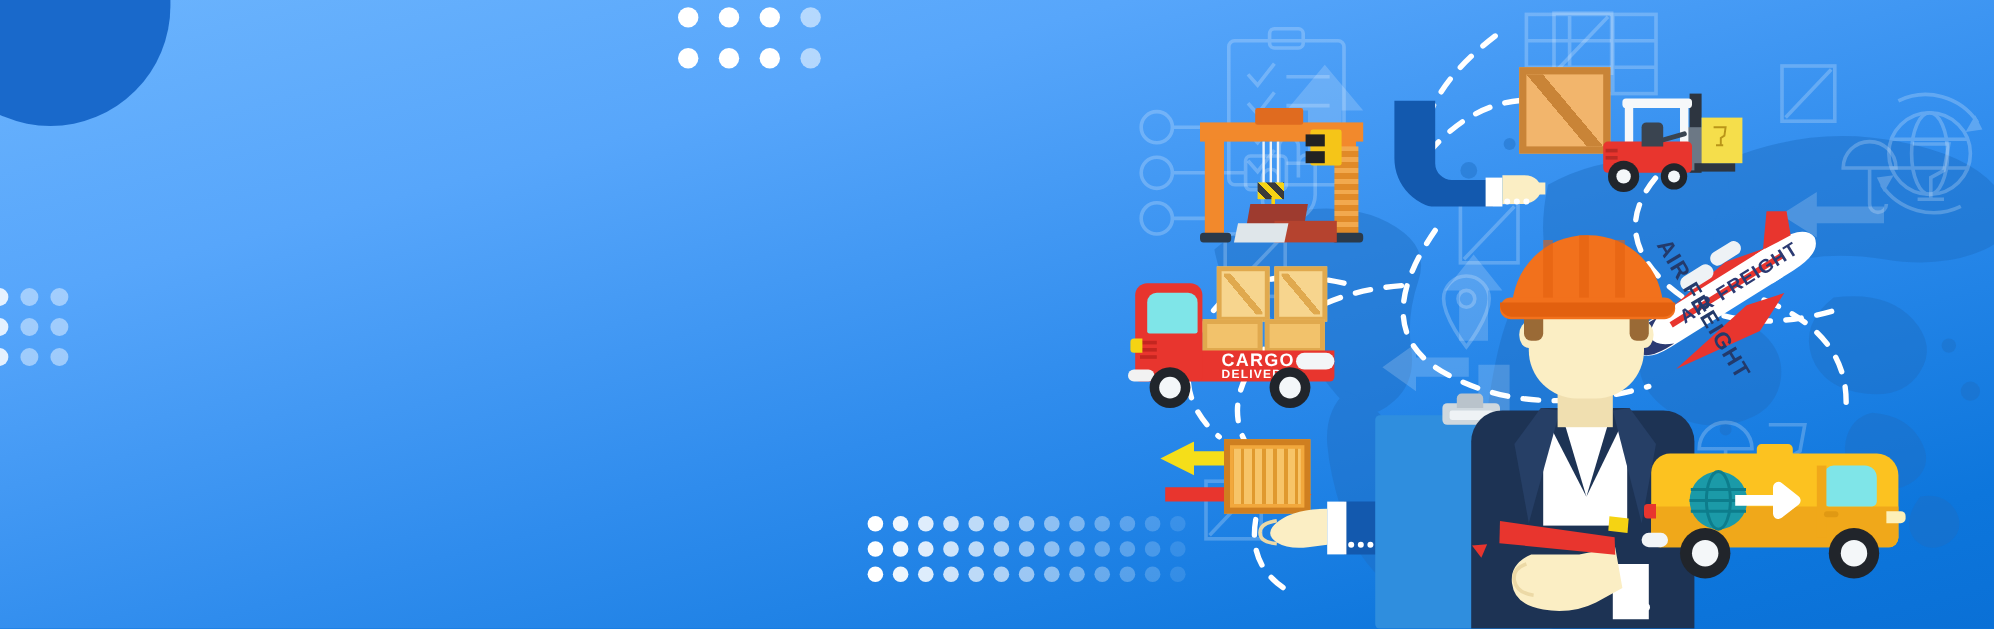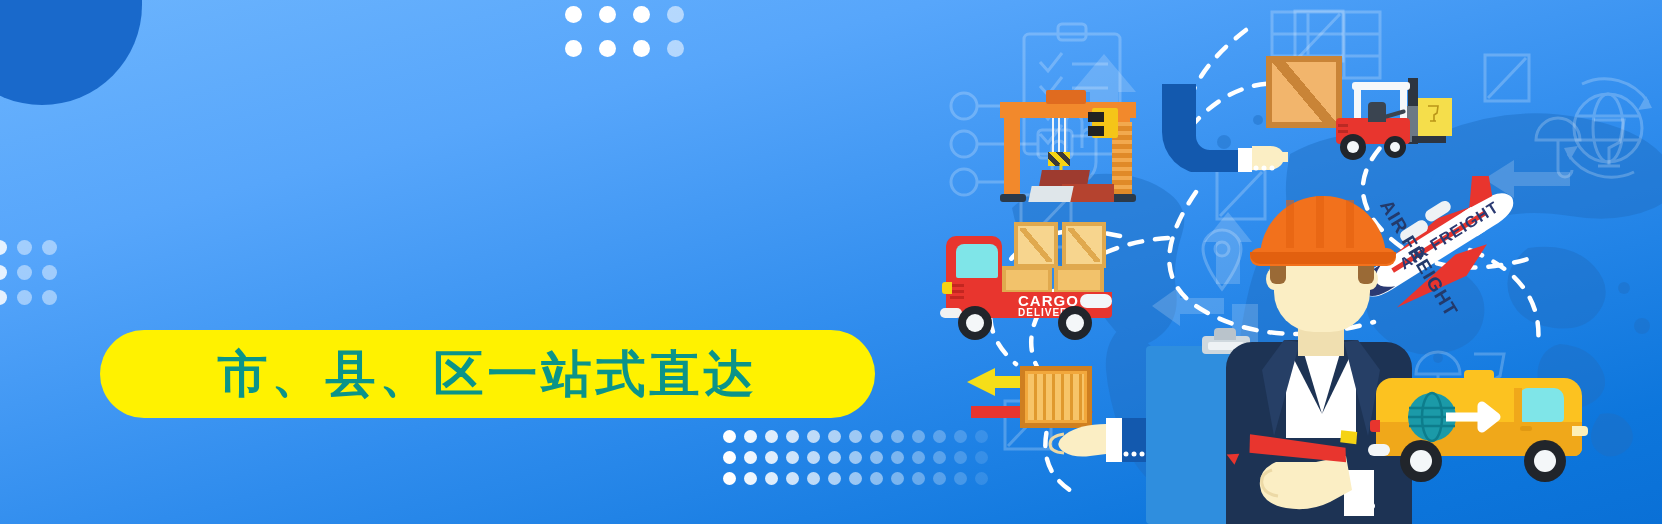--- a/index.html
+++ b/index.html
@@ -468,17 +468,14 @@
     <div style="position:absolute;left:204px;top:62px;width:16px;height:10px;background:#fdf0b8;border-radius:0 4px 4px 0;"></div>
     <div style="position:absolute;left:0;top:80px;width:22px;height:12px;background:#f2f5f7;border-radius:6px;"></div>
 
     <div style="position:absolute;left:32px;top:76px;width:42px;height:42px;background:#21252b;border-radius:50%;"></div>
     <div style="position:absolute;left:42px;top:86px;width:22px;height:22px;background:#f4f7f9;border-radius:50%;"></div>
     <div style="position:absolute;left:156px;top:76px;width:42px;height:42px;background:#21252b;border-radius:50%;"></div>
     <div style="position:absolute;left:166px;top:86px;width:22px;height:22px;background:#f4f7f9;border-radius:50%;"></div>
   </div>
 
 
-  <div id="pill">
-    <div id="pill-text">市、县、区一站式直达</div>
-  </div>
 
 </div>
 
 </body></html>

